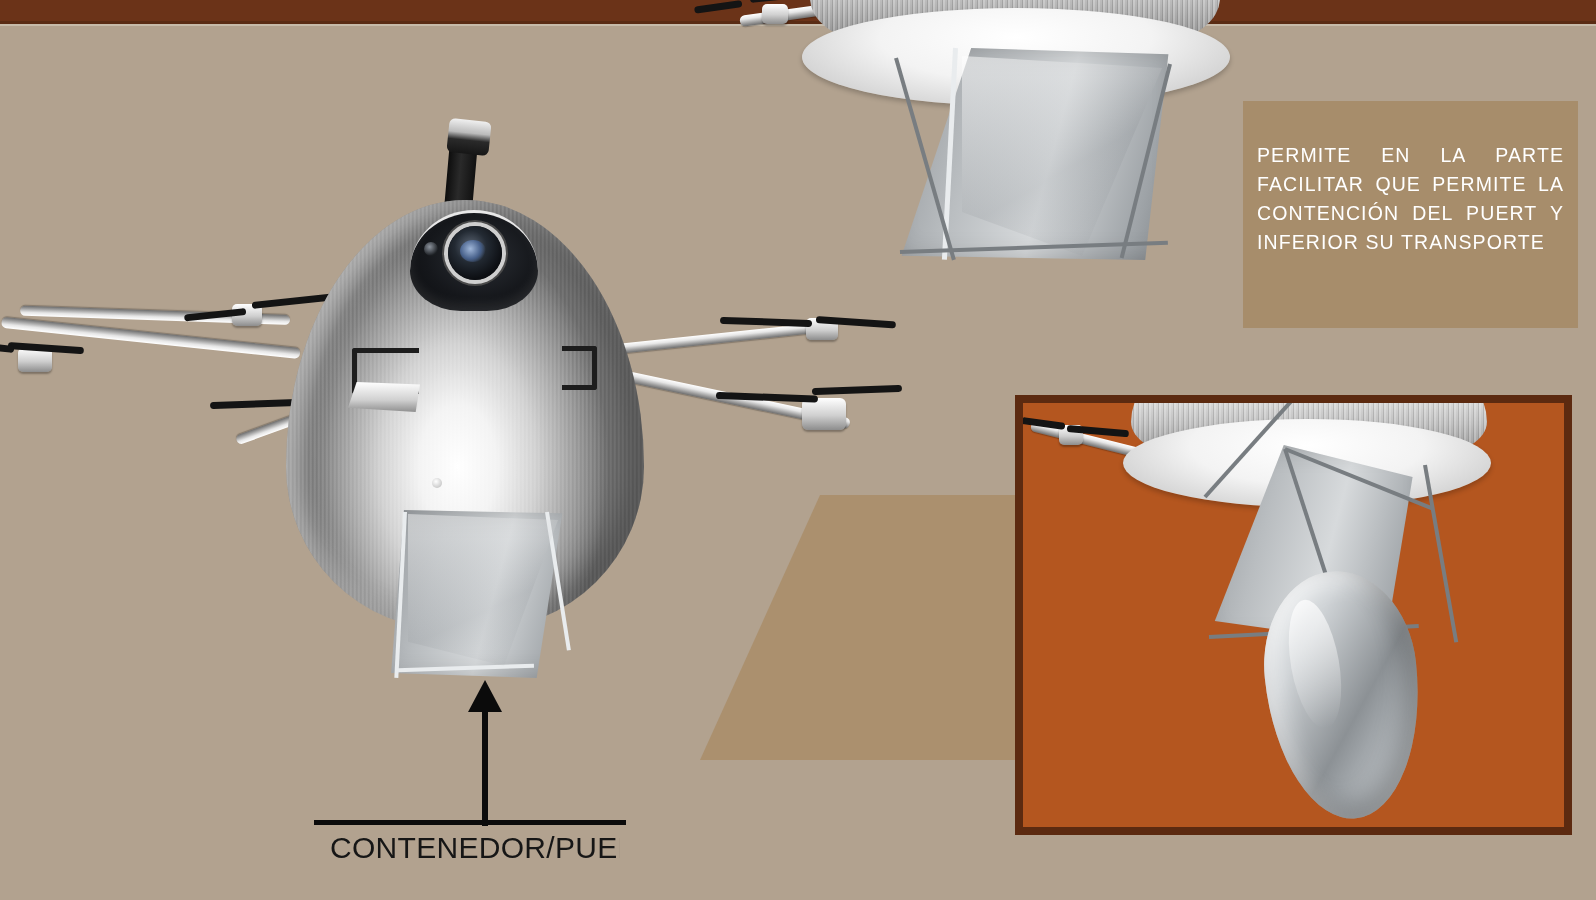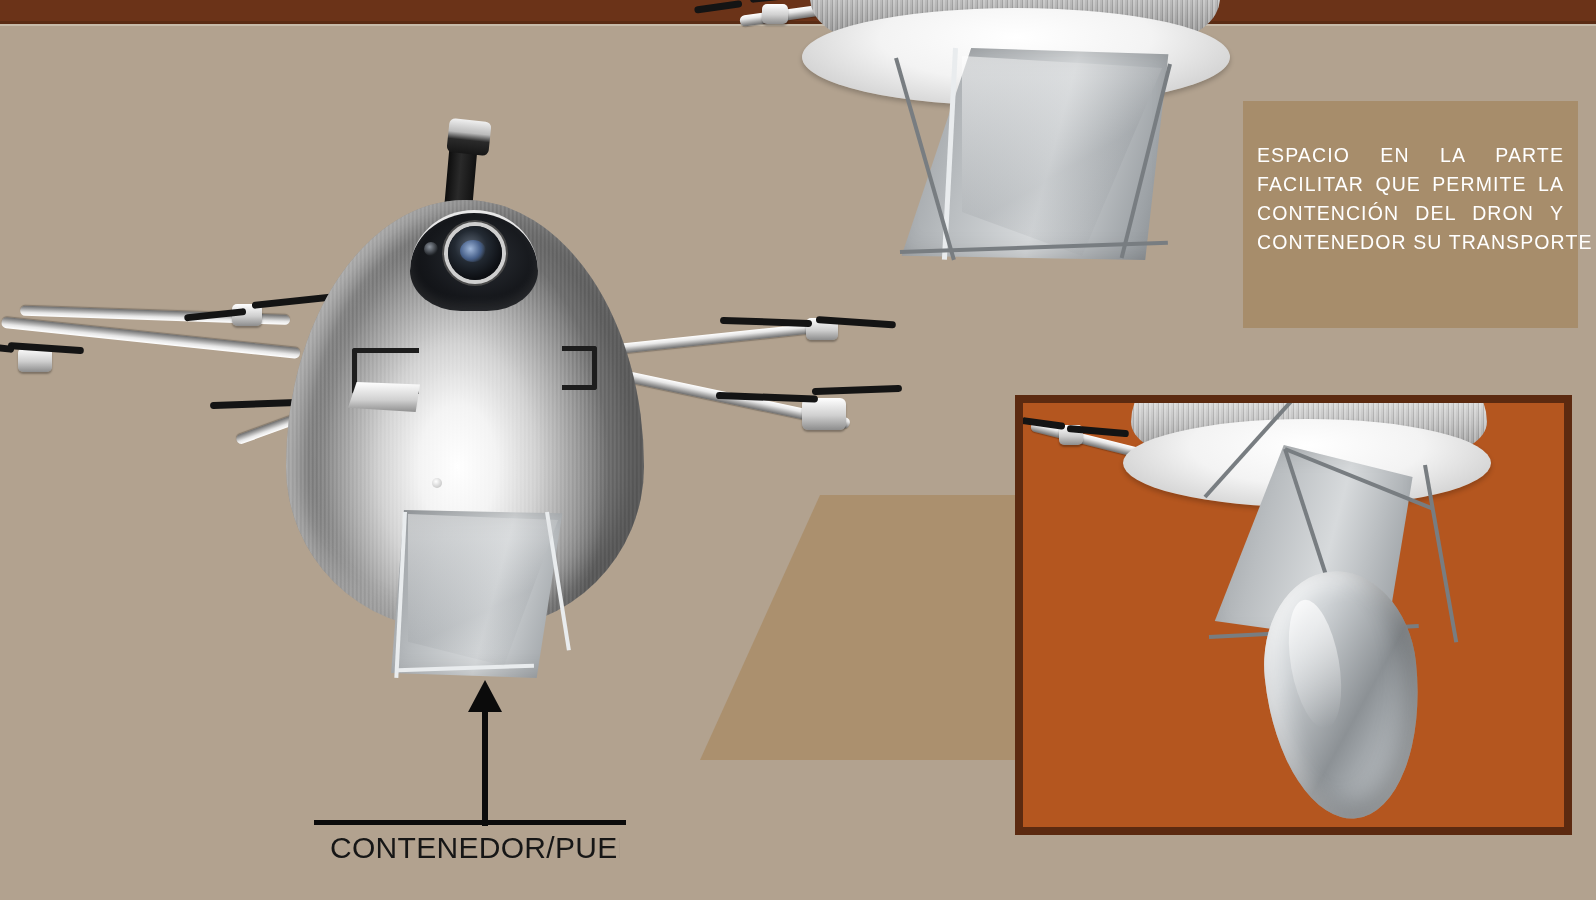--- a/index.html
+++ b/index.html
@@ -326,24 +326,24 @@
                 clip-path:polygon(14% 0%, 88% 2%, 76% 100%, 8% 97%);"></div>
     <div class="basket-edge" style="left:403px; top:402px; width:4px; height:166px; transform:rotate(3deg); transform-origin:top center;"></div>
     <div class="basket-edge" style="left:545px; top:402px; width:4px; height:140px; transform:rotate(-9deg); transform-origin:top center;"></div>
     <div class="basket-edge" style="left:398px; top:556px; width:136px; height:4px; transform:rotate(-2deg);"></div>
     <div class="art" style="left:408px; top:404px; width:150px; height:152px;
                 background:linear-gradient(155deg, rgba(255,255,255,.45), rgba(120,125,130,.12) 60%, rgba(255,255,255,0));
                 clip-path:polygon(0% 0%, 100% 4%, 64% 100%, 0% 84%);"></div>
   </div>
 
   <div class="caption-box">
-    <div class="caption-line">ESPACIO EN LA PARTE</div>
+    <div class="caption-line">PERMITE EN LA PARTE</div>
     <div class="caption-line">FACILITAR QUE PERMITE LA</div>
-    <div class="caption-line">CONTENCIÓN DEL DRON Y</div>
-    <div class="caption-line last">CONTENEDOR SU TRANSPORTE</div>
+    <div class="caption-line">CONTENCIÓN DEL PUERT Y</div>
+    <div class="caption-line last">INFERIOR SU TRANSPORTE</div>
   </div>
 
   <div class="annotation">
     <div class="ann-arrow-head"></div>
     <div class="ann-arrow-shaft"></div>
     <div class="ann-rule"></div>
     <div class="ann-label-clip">
       <div class="ann-label">CONTENEDOR/PUERT</div>
     </div>
   </div>

